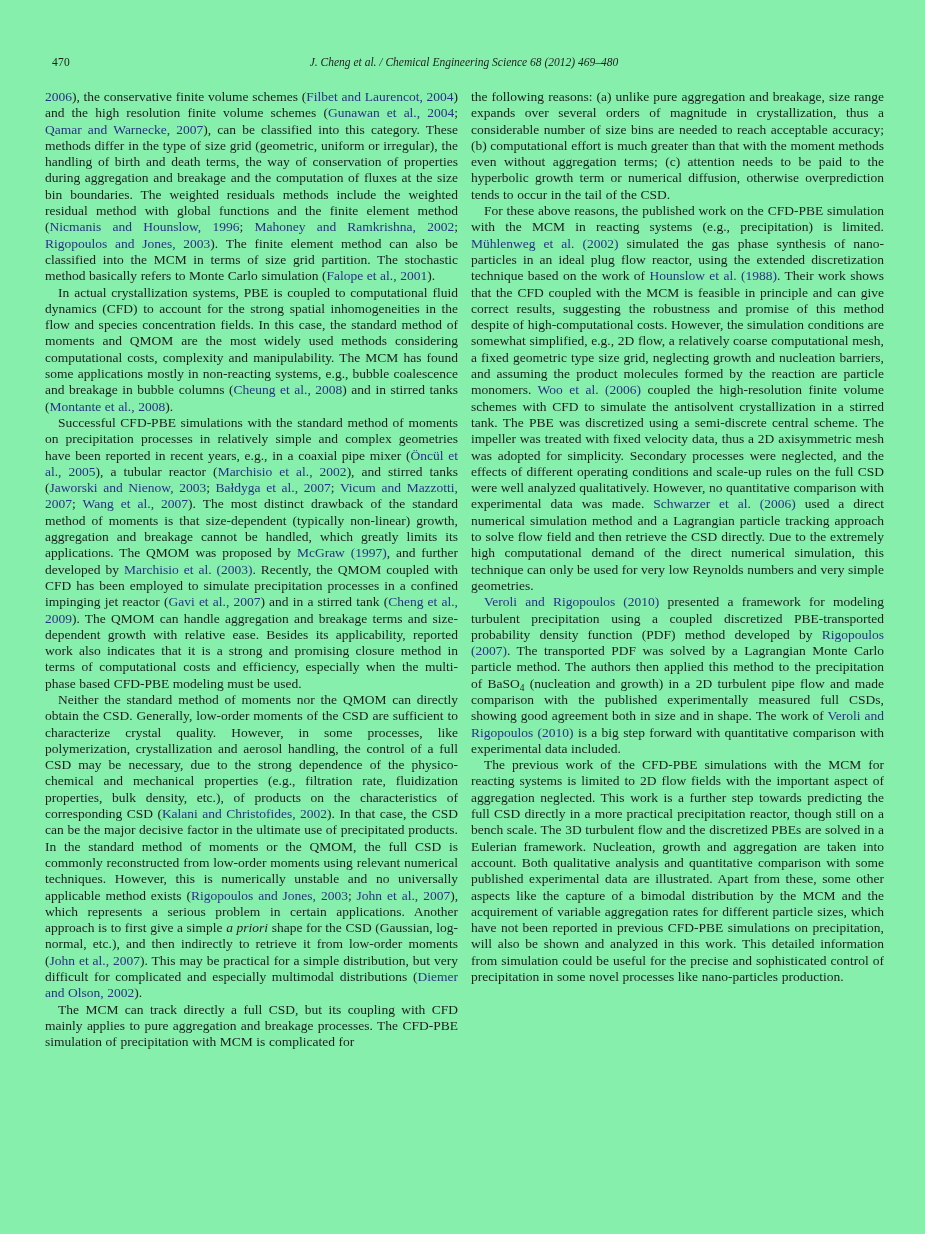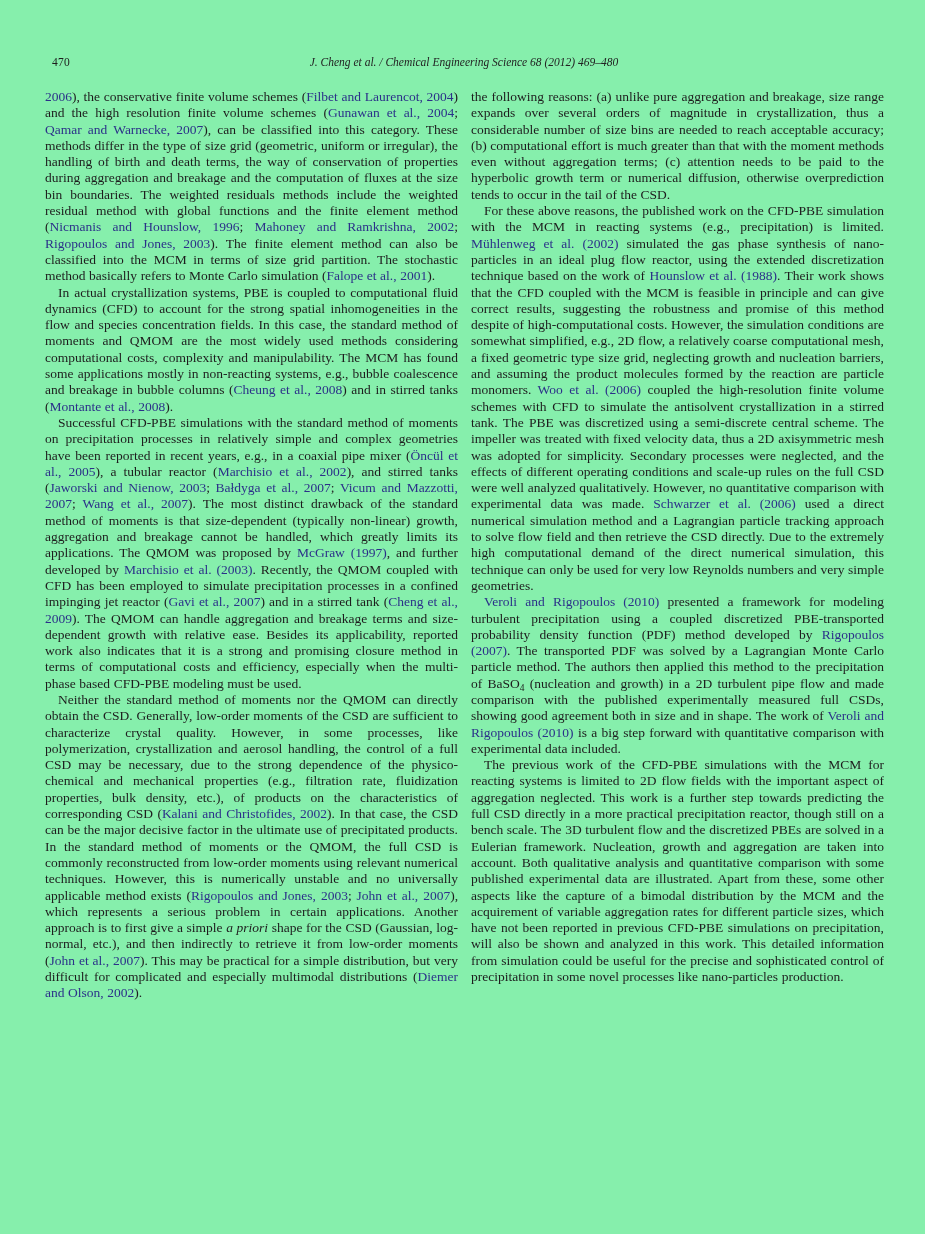--- a/index.html
+++ b/index.html
@@ -72,20 +72,21 @@
   <div class="page-header">
     <span class="page-number">470</span>
     <span class="running-head">J. Cheng et al. / Chemical Engineering Science 68 (2012) 469–480</span>
   </div>
   <div class="text-columns">
     <div class="col">
         <p class="para"><a class="cite" href="#">2006</a><span>), the conservative finite volume schemes (</span><a class="cite" href="#">Filbet and Laurencot, 2004</a><span>) and the high resolution finite volume schemes (</span><a class="cite" href="#">Gunawan et al., 2004</a><span>; </span><a class="cite" href="#">Qamar and Warnecke, 2007</a><span>), can be classified into this category. These methods differ in the type of size grid (geometric, uniform or irregular), the handling of birth and death terms, the way of conservation of properties during aggregation and breakage and the computation of fluxes at the size bin boundaries. The weighted residuals methods include the weighted residual method with global functions and the finite element method (</span><a class="cite" href="#">Nicmanis and Hounslow, 1996</a><span>; </span><a class="cite" href="#">Mahoney and Ramkrishna, 2002</a><span>; </span><a class="cite" href="#">Rigopoulos and Jones, 2003</a><span>). The finite element method can also be classified into the MCM in terms of size grid partition. The stochastic method basically refers to Monte Carlo simulation (</span><a class="cite" href="#">Falope et al., 2001</a><span>).</span></p>
         <p class="para indent"><span>In actual crystallization systems, PBE is coupled to computational fluid dynamics (CFD) to account for the strong spatial inhomogeneities in the flow and species concentration fields. In this case, the standard method of moments and QMOM are the most widely used methods considering computational costs, complexity and manipulability. The MCM has found some applications mostly in non-reacting systems, e.g., bubble coalescence and breakage in bubble columns (</span><a class="cite" href="#">Cheung et al., 2008</a><span>) and in stirred tanks (</span><a class="cite" href="#">Montante et al., 2008</a><span>).</span></p>
         <p class="para indent"><span>Successful CFD-PBE simulations with the standard method of moments on precipitation processes in relatively simple and complex geometries have been reported in recent years, e.g., in a coaxial pipe mixer (</span><a class="cite" href="#">Öncül et al., 2005</a><span>), a tubular reactor (</span><a class="cite" href="#">Marchisio et al., 2002</a><span>), and stirred tanks (</span><a class="cite" href="#">Jaworski and Nienow, 2003</a><span>; </span><a class="cite" href="#">Bałdyga et al., 2007</a><span>; </span><a class="cite" href="#">Vicum and Mazzotti, 2007</a><span>; </span><a class="cite" href="#">Wang et al., 2007</a><span>). The most distinct drawback of the standard method of moments is that size-dependent (typically non-linear) growth, aggregation and breakage cannot be handled, which greatly limits its applications. The QMOM was proposed by </span><a class="cite" href="#">McGraw (1997)</a><span>, and further developed by </span><a class="cite" href="#">Marchisio et al. (2003)</a><span>. Recently, the QMOM coupled with CFD has been employed to simulate precipitation processes in a confined impinging jet reactor (</span><a class="cite" href="#">Gavi et al., 2007</a><span>) and in a stirred tank (</span><a class="cite" href="#">Cheng et al., 2009</a><span>). The QMOM can handle aggregation and breakage terms and size-dependent growth with relative ease. Besides its applicability, reported work also indicates that it is a strong and promising closure method in terms of computational costs and efficiency, especially when the multi-phase based CFD-PBE modeling must be used.</span></p>
         <p class="para indent"><span>Neither the standard method of moments nor the QMOM can directly obtain the CSD. Generally, low-order moments of the CSD are sufficient to characterize crystal quality. However, in some processes, like polymerization, crystallization and aerosol handling, the control of a full CSD may be necessary, due to the strong dependence of the physico-chemical and mechanical properties (e.g., filtration rate, fluidization properties, bulk density, etc.), of products on the characteristics of corresponding CSD (</span><a class="cite" href="#">Kalani and Christofides, 2002</a><span>). In that case, the CSD can be the major decisive factor in the ultimate use of precipitated products. In the standard method of moments or the QMOM, the full CSD is commonly reconstructed from low-order moments using relevant numerical techniques. However, this is numerically unstable and no universally applicable method exists (</span><a class="cite" href="#">Rigopoulos and Jones, 2003</a><span>; </span><a class="cite" href="#">John et al., 2007</a><span>), which represents a serious problem in certain applications. Another approach is to first give a simple </span><span class="it">a priori</span><span> shape for the CSD (Gaussian, log-normal, etc.), and then indirectly to retrieve it from low-order moments (</span><a class="cite" href="#">John et al., 2007</a><span>). This may be practical for a simple distribution, but very difficult for complicated and especially multimodal distributions (</span><a class="cite" href="#">Diemer and Olson, 2002</a><span>).</span></p>
+        <p class="para indent"><span>The MCM can track directly a full CSD, but its coupling with CFD mainly applies to pure aggregation and breakage processes. The CFD-PBE simulation of precipitation with MCM is complicated for</span></p>
       </div>
     <div class="col">
         <p class="para"><span>the following reasons: (a) unlike pure aggregation and breakage, size range expands over several orders of magnitude in crystallization, thus a considerable number of size bins are needed to reach acceptable accuracy; (b) computational effort is much greater than that with the moment methods even without aggregation terms; (c) attention needs to be paid to the hyperbolic growth term or numerical diffusion, otherwise overprediction tends to occur in the tail of the CSD.</span></p>
         <p class="para indent"><span>For these above reasons, the published work on the CFD-PBE simulation with the MCM in reacting systems (e.g., precipitation) is limited. </span><a class="cite" href="#">Mühlenweg et al. (2002)</a><span> simulated the gas phase synthesis of nano-particles in an ideal plug flow reactor, using the extended discretization technique based on the work of </span><a class="cite" href="#">Hounslow et al. (1988)</a><span>. Their work shows that the CFD coupled with the MCM is feasible in principle and can give correct results, suggesting the robustness and promise of this method despite of high-computational costs. However, the simulation conditions are somewhat simplified, e.g., 2D flow, a relatively coarse computational mesh, a fixed geometric type size grid, neglecting growth and nucleation barriers, and assuming the product molecules formed by the reaction are particle monomers. </span><a class="cite" href="#">Woo et al. (2006)</a><span> coupled the high-resolution finite volume schemes with CFD to simulate the antisolvent crystallization in a stirred tank. The PBE was discretized using a semi-discrete central scheme. The impeller was treated with fixed velocity data, thus a 2D axisymmetric mesh was adopted for simplicity. Secondary processes were neglected, and the effects of different operating conditions and scale-up rules on the full CSD were well analyzed qualitatively. However, no quantitative comparison with experimental data was made. </span><a class="cite" href="#">Schwarzer et al. (2006)</a><span> used a direct numerical simulation method and a Lagrangian particle tracking approach to solve flow field and then retrieve the CSD directly. Due to the extremely high computational demand of the direct numerical simulation, this technique can only be used for very low Reynolds numbers and very simple geometries.</span></p>
         <p class="para indent"><a class="cite" href="#">Veroli and Rigopoulos (2010)</a><span> presented a framework for modeling turbulent precipitation using a coupled discretized PBE-transported probability density function (PDF) method developed by </span><a class="cite" href="#">Rigopoulos (2007)</a><span>. The transported PDF was solved by a Lagrangian Monte Carlo particle method. The authors then applied this method to the precipitation of BaSO</span><span class="sub">4</span><span> (nucleation and growth) in a 2D turbulent pipe flow and made comparison with the published experimentally measured full CSDs, showing good agreement both in size and in shape. The work of </span><a class="cite" href="#">Veroli and Rigopoulos (2010)</a><span> is a big step forward with quantitative comparison with experimental data included.</span></p>
         <p class="para indent"><span>The previous work of the CFD-PBE simulations with the MCM for reacting systems is limited to 2D flow fields with the important aspect of aggregation neglected. This work is a further step towards predicting the full CSD directly in a more practical precipitation reactor, though still on a bench scale. The 3D turbulent flow and the discretized PBEs are solved in a Eulerian framework. Nucleation, growth and aggregation are taken into account. Both qualitative analysis and quantitative comparison with some published experimental data are illustrated. Apart from these, some other aspects like the capture of a bimodal distribution by the MCM and the acquirement of variable aggregation rates for different particle sizes, which have not been reported in previous CFD-PBE simulations on precipitation, will also be shown and analyzed in this work. This detailed information from simulation could be useful for the precise and sophisticated control of precipitation in some novel processes like nano-particles production.</span></p>
       </div>
   </div>
 </div>
 

